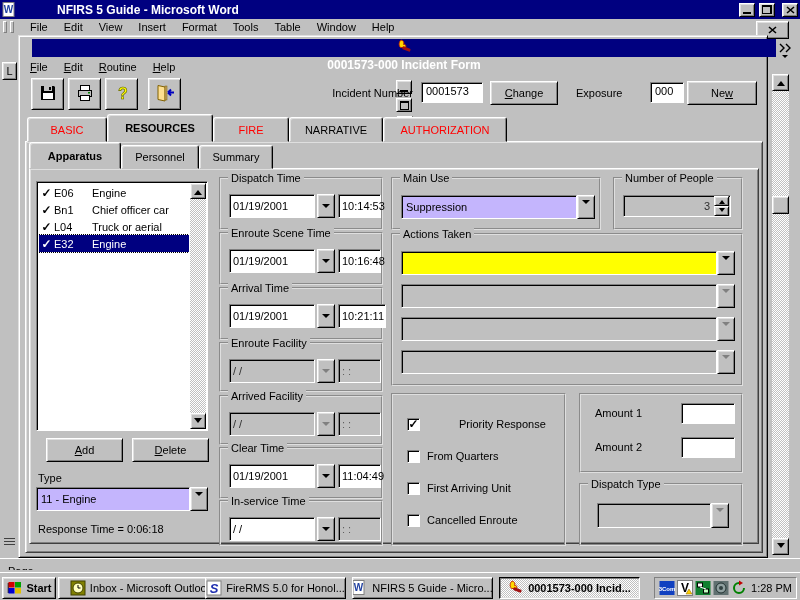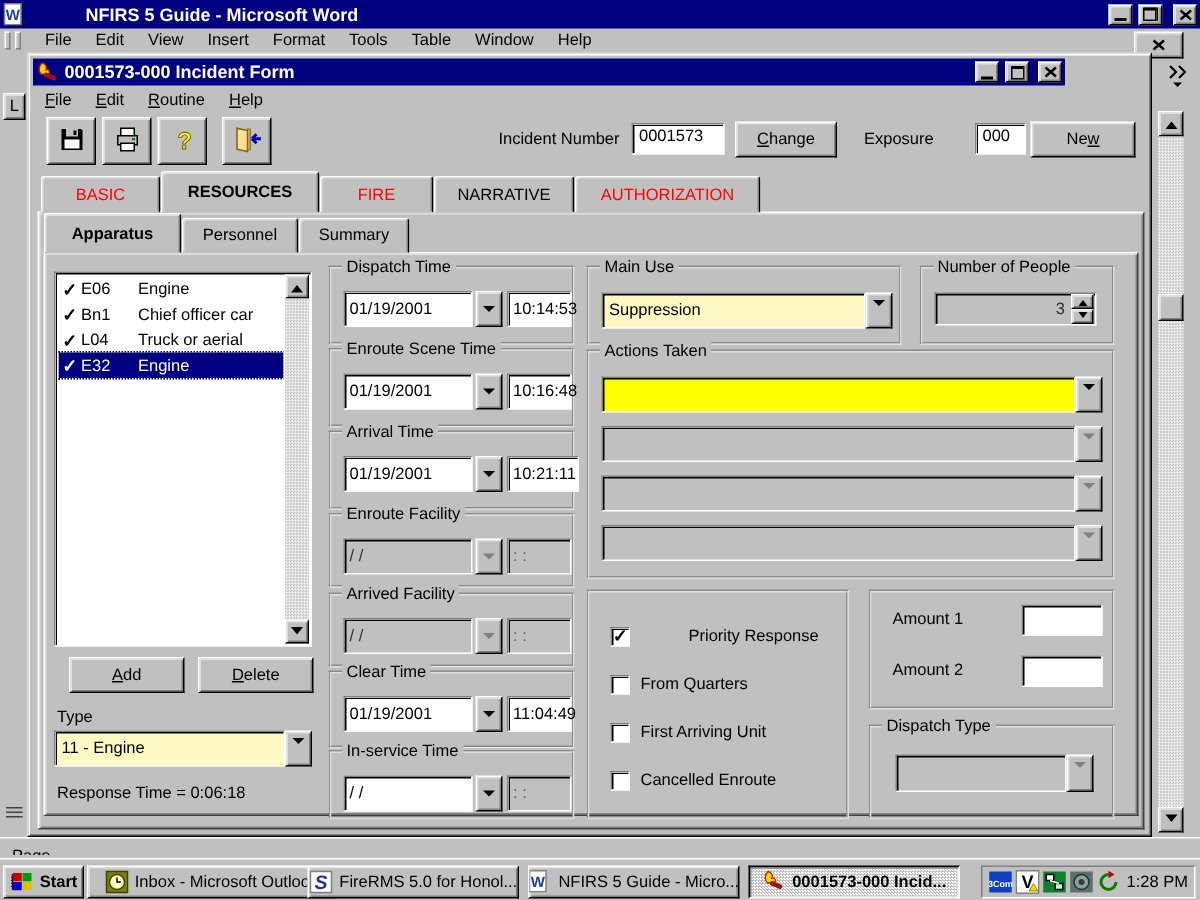--- a/index.html
+++ b/index.html
@@ -41,21 +41,21 @@
 
   .tfield { position:absolute; background:#fff; border:1px solid; border-color:#808080 #ffffff #ffffff #808080;
             box-shadow: inset 1px 1px 0 #000000; padding:1px 3px; display:flex; align-items:center; }
   .tfield.dis { background:#c0c0c0; color:#303030; }
   .tfield.dim { color:#606060; }
   .drop-btn { position:absolute; width:18px; }
   .arrow-down { width:0; height:0; border:4px solid transparent; border-top:4px solid #000; margin-top:4px; }
   .drop-btn.dis .arrow-down { border-top-color:#808080; }
 
   .combo { position:absolute; display:flex; }
-  .combo .cfield { flex:1; background:#fef9c3; border:1px solid; border-color:#808080 #ffffff #ffffff #808080;
+  .combo .cfield { flex:1; background:#c4b5fd; border:1px solid; border-color:#808080 #ffffff #ffffff #808080;
                    box-shadow: inset 1px 1px 0 #000000; padding:2px 4px; display:flex; align-items:center; overflow:hidden; white-space:nowrap;}
   .combo .cbtn { width:18px; background:#c0c0c0; border:1px solid; border-color:#ffffff #000000 #000000 #ffffff;
                  box-shadow: inset 1px 1px 0 #dfdfdf, inset -1px -1px 0 #808080; display:flex; justify-content:center; }
   .combo.required .cfield { background:#ffff00; }
   .combo.disabled .cfield { background:#c0c0c0; }
   .combo.disabled .arrow-down { border-top-color:#808080; }
 
   .listbox { position:absolute; background:#fff; border:1px solid; border-color:#808080 #ffffff #ffffff #808080;
              box-shadow: inset 1px 1px 0 #000000; }
   .lb-rows { position:absolute; left:2px; top:2px; right:18px; bottom:2px; overflow:hidden; }
@@ -169,21 +169,21 @@
   <div class="btn sb-btn" style="left:772px;top:538px;width:17px;height:17px;">
       <span class="tri-dn"></span>
     </div>
 
   <div class="statusbar">
     <span style="position:absolute;left:8px;top:6px;">Page</span>
   </div>
 
   <div class="dialog">
 
-    <div class="titlebar abs" style="left:3px;top:3px;width:688px;height:18px;">
+    <div class="titlebar abs" style="left:13px;top:3px;width:744px;height:18px;flex-direction:column;">
       <span class="tray-ic" style="width:15px;height:15px;"><svg width="15" height="15" viewBox="0 0 15 15">
             <path d="M4 1 C6.5 1.5 7.5 3.5 6.5 5.5 C8.5 5 9.5 6.5 8.5 8.5 L3.5 8.5 C1.5 6.5 1.8 3 4 1 Z" fill="#ffd800" stroke="#c02000" stroke-width="0.9"></path>
             <rect x="6" y="7" width="8.5" height="3" rx="1" transform="rotate(22 6 7)" fill="#a01010"></rect>
           </svg></span>
       <span>0001573-000 Incident Form</span>
       <span class="tb-spacer"></span>
       <span class="btn tb-btn">
           <span class="ic-min"></span>
         </span>
       <span class="btn tb-btn">

